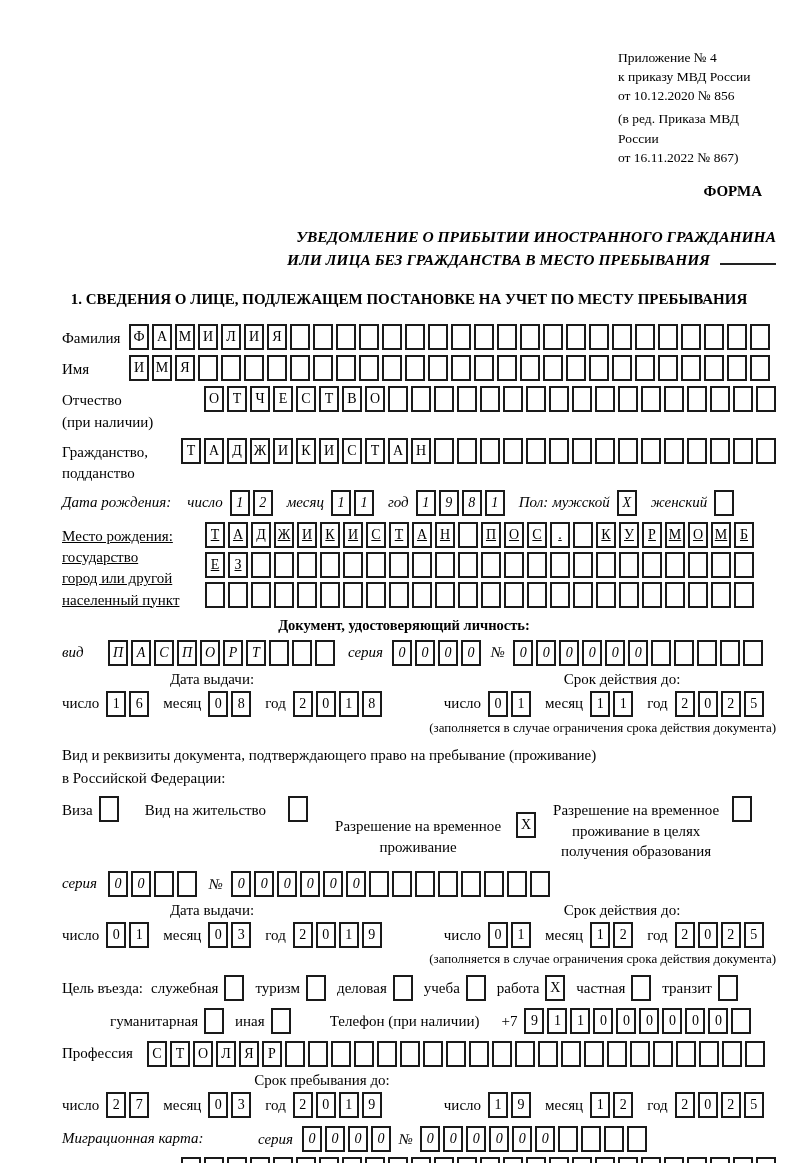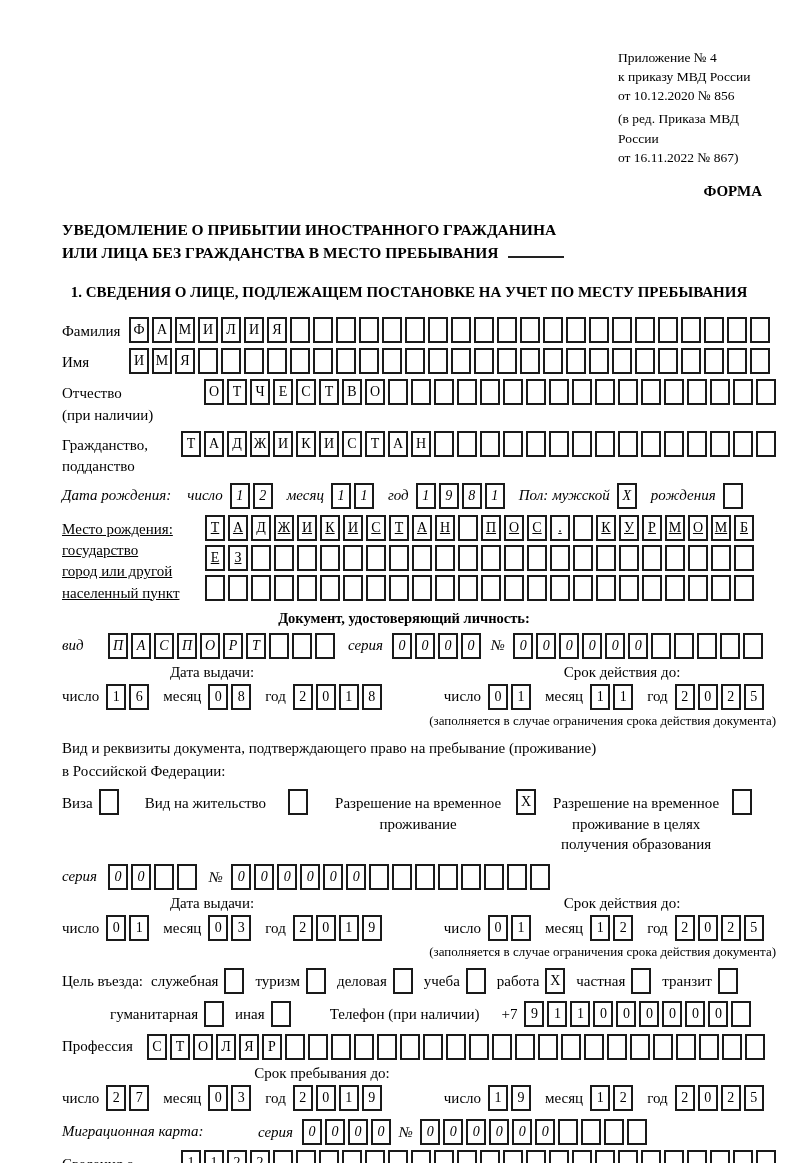--- a/index.html
+++ b/index.html
@@ -1,21 +1,21 @@
 <!DOCTYPE html>
 <html><head>
 <meta charset="utf-8">
 <style>
   html,body{margin:0;padding:0;background:#ffffff;color:#000;}
   body{width:800px;height:1163px;overflow:hidden;font-family:"Liberation Serif","DejaVu Serif",serif;}
   .page{box-sizing:border-box;width:800px;padding:36px 24px 0 62px;}
   .annex{margin-left:556px;font-size:13.5px;line-height:1.42;margin-top:12px;}
   .annex .gap{height:4px;}
   .form-label{font-weight:bold;font-size:15px;text-align:right;margin:16px 14px 0 0;}
-  .title{font-weight:bold;font-size:15.5px;text-align:left;line-height:1.5;margin-top:18px;}
+  .title{font-weight:bold;font-size:15.5px;text-align:right;line-height:1.5;margin-top:25px;font-style:italic;}
   .blank-line{display:inline-block;width:56px;border-bottom:2px solid #222;margin-left:10px;vertical-align:baseline;}
   .sec-heading{font-weight:bold;font-size:15px;text-align:center;margin:20px 0 16px -20px;white-space:nowrap;}
   .row{display:flex;align-items:flex-start;margin-bottom:5px;}
   .lbl{font-size:15px;line-height:1.42;flex:none;padding-top:4px;}
   .w67{width:67px;} .w142{width:142px;} .w119{width:119px;} .w143{width:143px;} .w85{width:85px;}
   .cells{display:flex;gap:3px;flex:none;}
   .cell{box-sizing:border-box;flex:none;width:20px;height:26px;border:2px solid #1a1a1a;display:flex;align-items:center;justify-content:center;font-size:14px;background:#fff;}
   .cellcol{display:flex;flex-direction:column;gap:4px;}
   .inline{display:flex;align-items:center;font-style:italic;}
   .dlbl{font-size:15px;margin:0 7px 0 14px;flex:none;}
@@ -220,21 +220,21 @@
         <span class="cell" data-interactable="true">1</span>
         <span class="cell" data-interactable="true">9</span>
         <span class="cell" data-interactable="true">8</span>
         <span class="cell" data-interactable="true">1</span>
       </span>
     <span class="dlbl" data-interactable="false" style="margin-right:4px;">Пол:</span>
     <span class="dlbl" data-interactable="false" style="margin-left:0;">мужской</span>
     <span class="cells" data-interactable="false">
         <span class="cell" data-interactable="true">X</span>
       </span>
-    <span class="dlbl" data-interactable="false">рождения</span>
+    <span class="dlbl" data-interactable="false">женский</span>
     <span class="cells" data-interactable="false">
         <span class="cell" data-interactable="true"></span>
       </span>
   </div>
 
   <div class="row" data-interactable="false" style="margin-top:6px;margin-bottom:2px;text-decoration:underline;">
     <span class="lbl w143" data-interactable="false">
       <div>Место рождения:</div>
       <div>государство</div>
       <div>город или другой</div>
@@ -416,21 +416,21 @@
       <span class="cells" style="margin-left:6px;" data-interactable="false">
           <span class="cell" data-interactable="true"></span>
         </span>
     </span>
     <span class="opt" style="margin-left:26px;" data-interactable="false">
       <span class="opt-lbl" data-interactable="false">Вид на жительство</span>
       <span class="cells" style="margin-left:22px;" data-interactable="false">
           <span class="cell" data-interactable="true"></span>
         </span>
     </span>
-    <span class="opt" style="margin-left:24px;" data-interactable="false">
+    <span class="opt" style="margin-left:24px;margin-top:16px;" data-interactable="false">
       <span class="opt-lbl center mw170" data-interactable="false">Разрешение на временное проживание</span>
       <span class="cells" style="margin-left:12px;" data-interactable="false">
           <span class="cell" data-interactable="true">X</span>
         </span>
     </span>
     <span class="opt" style="margin-left:14px;" data-interactable="false">
       <span class="opt-lbl center mw170" data-interactable="false">Разрешение на временное проживание в целях получения образования</span>
       <span class="cells" style="margin-left:10px;" data-interactable="false">
           <span class="cell" data-interactable="true"></span>
         </span>

